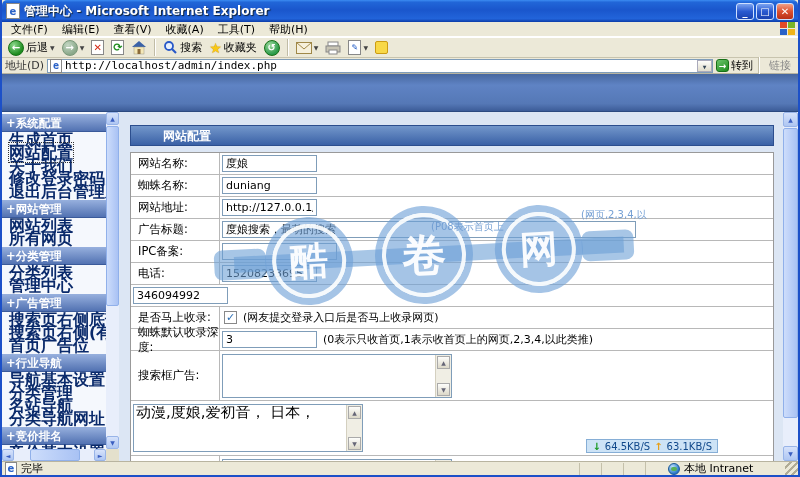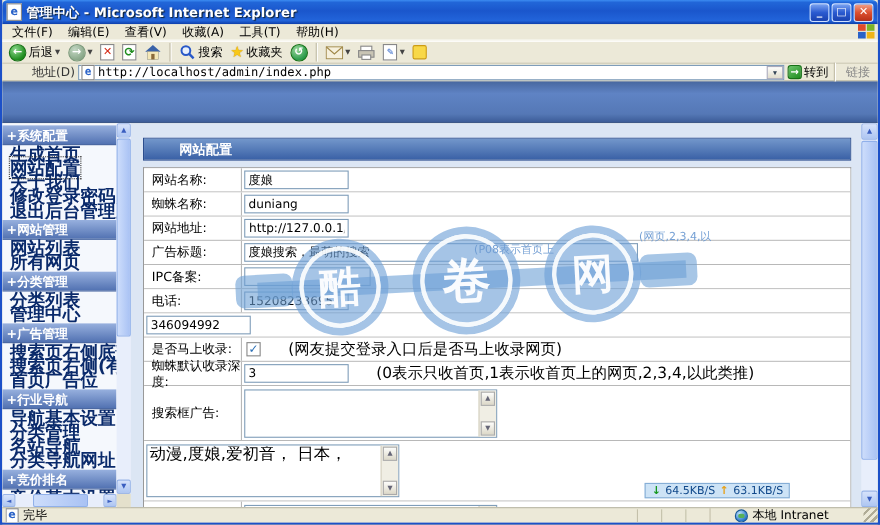--- a/index.html
+++ b/index.html
@@ -39,21 +39,21 @@
   .pageico { width: 13px; height: 15px; background: #fff; border: 1px solid #888; display: flex; align-items: center;
     justify-content: center; font-size: 10px; font-weight: bold; }
   .stopx { color: #d42814; } .refr { color: #1e8c1e; font-size: 11px; }
   .sep { width: 2px; height: 17px; border-left: 1px solid #c0bcA6; border-right: 1px solid #fff; margin: 0 2px; }
   .star { color: #f8c818; font-size: 14px; text-shadow: 0 0 1px #b07808; line-height: 14px; }
   .note { width: 13px; height: 13px; background: #f8d848; border: 1px solid #cc9c14; border-radius: 2px; }
 
   
   .addressbar { height: 16px; display: flex; align-items: center; background: #ece9d8; border-bottom: 1px solid #b8b4a0;
     font-size: 11px; padding: 0 3px; gap: 3px; }
-  .addr-label { color: #333; margin-left: 24px; }
+  .addr-label { color: #333; }
   .addr-input { flex: 1; height: 14px; background: #fff; border: 1px solid #7f9db9; display: flex; align-items: center; gap: 3px;
     padding-left: 2px; font-size: 11px; font-family: "DejaVu Sans Mono", monospace; }
   .addr-input .url { flex: 1; color: #000; }
   .addr-dd { width: 15px; height: 12px; background: linear-gradient(#fdfdfb,#e0dccb); border: 1px solid #aab; text-align: center;
     font-size: 6px; line-height: 12px; color: #345; }
   .go { display: flex; align-items: center; gap: 2px; }
   .go-ico { width: 13px; height: 13px; border-radius: 3px; background: linear-gradient(145deg,#6cc46c,#1e8c1e); border: 1px solid #177017;
     color: #fff; font-size: 9px; line-height: 12px; text-align: center; font-weight: bold; }
   .links { color: #888; padding: 0 4px; }
 
@@ -91,22 +91,22 @@
   .ftable { border: 1px solid #999; border-bottom: none; background: #fff; }
   .frow { display: flex; border-bottom: 1px solid #b8b8b8; background: #fff; }
   .frow .lbl { width: 89px; flex: none; border-right: 1px solid #b8b8b8; display: flex; align-items: center; padding-left: 7px;
     font-size: 11.5px; color: #000; }
   .frow .fld { flex: 1; display: flex; align-items: center; padding-left: 2px; gap: 6px; }
   .r  { height: 22px; }
   .rta1 { height: 50px; }
   .rta2 { height: 55px; }
   .rclip { height: 50px; }
   .tin { height: 17px; border: 1px solid #7f9db9; font-size: 11px; padding: 0 3px; font-family: "DejaVu Sans", sans-serif; background:#fff; }
-  .w-std { width: 95px; } .w-ipc { width: 115px; } .w-long { width: 358px; }
-  .hint { font-size: 14px; color: #000; white-space: nowrap; margin-left: 19px; }
+  .w-std { width: 95px; } .w-ipc { width: 115px; } .w-long { width: 414px; }
+  .hint { font-size: 11px; color: #000; white-space: nowrap; }
   .cbox { width: 13px; height: 13px; border: 1px solid #888; background: #fff; color: #2a6eb5; font-size: 11px; line-height: 12px;
     text-align: center; font-weight: bold; margin-left: 2px; }
   
   .ta { width: 230px; height: 44px; border: 1px solid #7f9db9; background: #fff; position: relative; }
   .ta-text { position: absolute; left: 2px; top: 1px; right: 18px; font-size: 15px; line-height: 13px; overflow: hidden; height: 100%; }
   .ta-sb { position: absolute; right: 0; top: 0; bottom: 0; width: 16px; background: #f0eee4; border-left: 1px solid #d4d0c0; }
   .ta-sb i { position: absolute; left: 1px; right: 1px; height: 13px; background: linear-gradient(#fdfdfb,#dcd8c8); border: 1px solid #aaa;
     color: #667; font-style: normal; font-size: 6px; text-align: center; line-height: 11px; }
   .ta-sb i.up { top: 1px; } .ta-sb i.dn { bottom: 1px; }
   .ta.k { height: 48px; }

